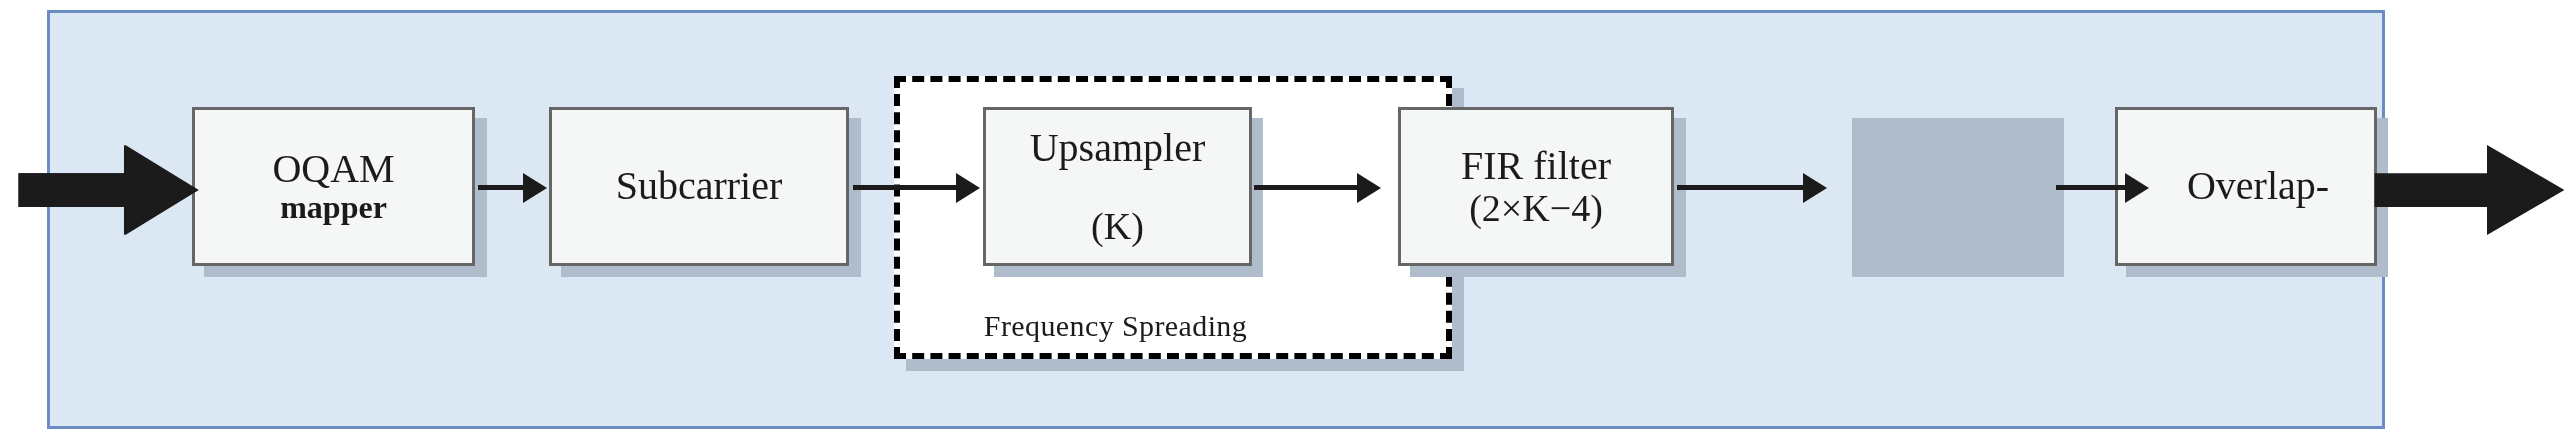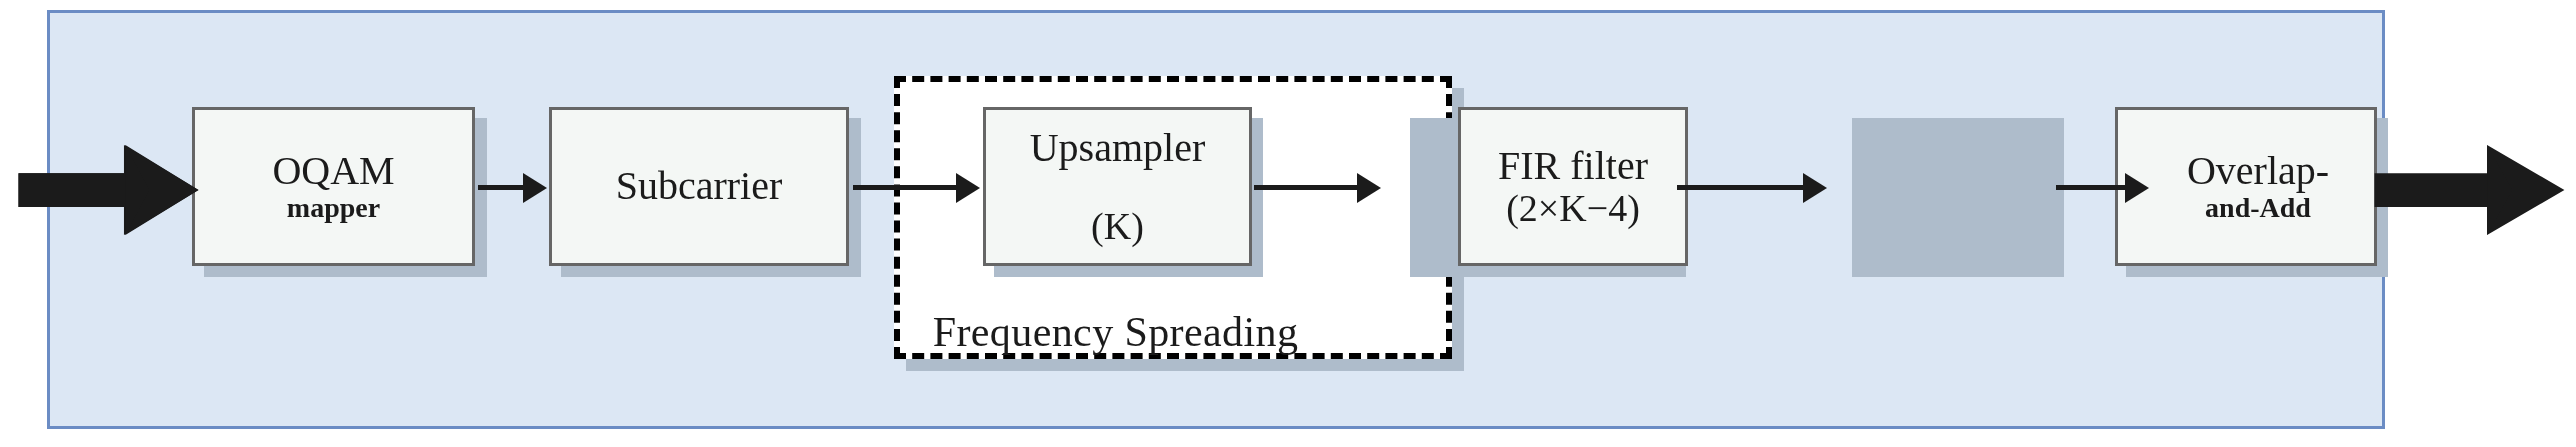--- a/index.html
+++ b/index.html
@@ -30,21 +30,21 @@
     position:absolute;
     left:906px; top:88px;
     width:558px; height:283px;
     background:#AEBCCB;
   }
   .group-caption{
     position:absolute;
     left:894px; top:311px;
     width:443px;
     text-align:center;
-    font-size:42px;
+    font-size:30px;
     font-weight:400;
     color:#1b1b1b;
     letter-spacing:0.4px;
     line-height:1;
     white-space:nowrap;
   }
 
   
   .blk{
     position:absolute;
@@ -59,21 +59,21 @@
     line-height:1.06;
     text-align:center;
     z-index:4;
   }
   .blk-shadow{
     position:absolute;
     background:#AEBCCB;
     z-index:3;
   }
   .blk .l1{font-weight:400;font-size:40px;white-space:nowrap;}
-  .blk .l2{font-weight:700;font-size:28px;white-space:nowrap;}
+  .blk .l2{font-weight:700;font-size:32px;white-space:nowrap;}
   .blk .sub{font-weight:400;font-size:38px;white-space:nowrap;}
 
   
   .arrow{position:absolute;height:5px;background:#1b1b1b;z-index:5;}
   .arrow::after{
     content:"";
     position:absolute;
     right:-21px; top:50%;
     width:0;height:0;
     transform:translateY(-50%);
@@ -123,35 +123,34 @@
 
   <div class="blk-shadow" style="left:994px; top:118px; width:269px; height:159px;"></div>
   <div class="blk" style="left:983px; top:107px; width:269px; height:159px;gap:36px;">
     <div class="l1">Upsampler</div>
     <div class="sub">(K)</div>
   </div>
 
   <div class="arrow" style="left:1254px; top:185px; width:106px;"></div>
 
   <div class="blk-shadow" style="left:1410px; top:118px; width:276px; height:159px;"></div>
-  <div class="blk" style="left:1458px; top:107px; width:230px; height:159px;">
+  <div class="blk" style="left:1398px; top:107px; width:276px; height:159px;">
     <div class="l1">FIR filter</div>
     <div class="sub">(2×K−4)</div>
   </div>
 
   <div class="arrow" style="left:1677px; top:185px; width:129px;"></div>
 
   <div class="blk-shadow" style="left:1852px; top:118px; width:212px; height:159px;"></div>
 
   <div class="arrow" style="left:2056px; top:185px; width:72px;"></div>
 
   <div class="blk-shadow" style="left:2126px; top:118px; width:262px; height:159px;"></div>
   <div class="blk" style="left:2115px; top:107px; width:262px; height:159px;padding-left:24px;">
     <div class="l1">Overlap-</div>
-    <div class="l2">and-Add</div>
   </div>
 
   <div class="block-arrow" style="left:2374px; top:145px;">
     <svg width="191" height="90" viewBox="0 0 270 128">
       <path d="M0,40 L160,40 L160,0 L270,64 L160,128 L160,88 L0,88 Z" fill="#1B1B1B"></path>
       <path d="M160,0 L196,64 L160,128 Z" fill="#1B1B1B"></path>
     </svg>
   </div>
 
 </div>

